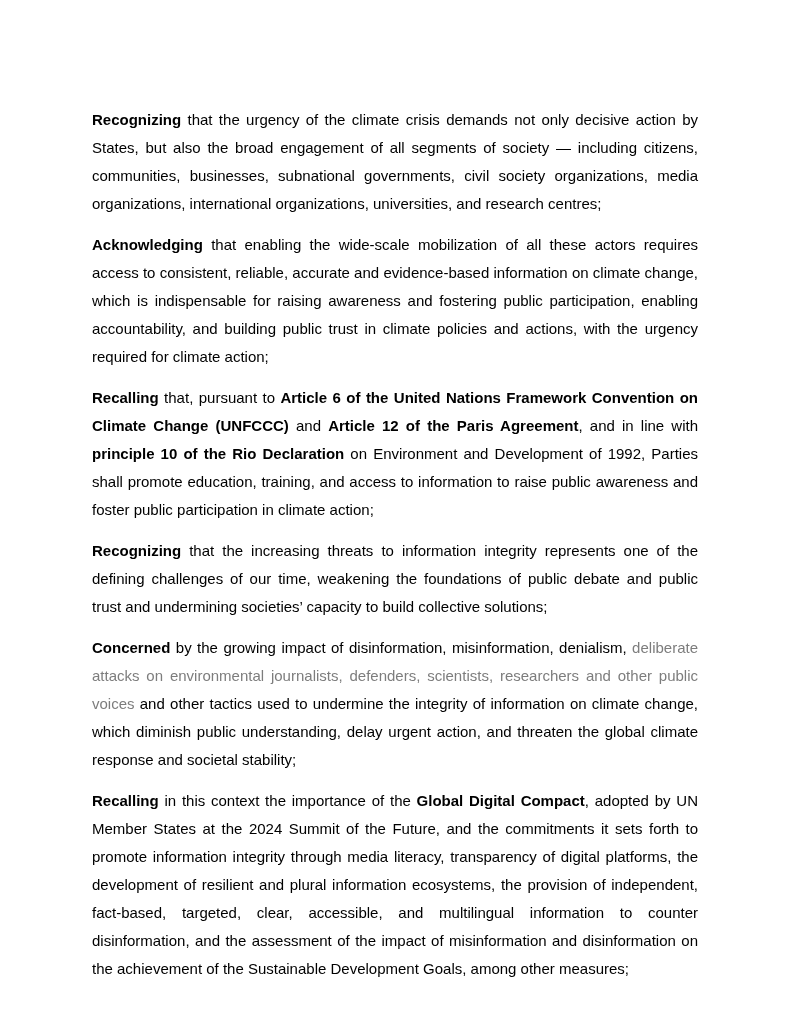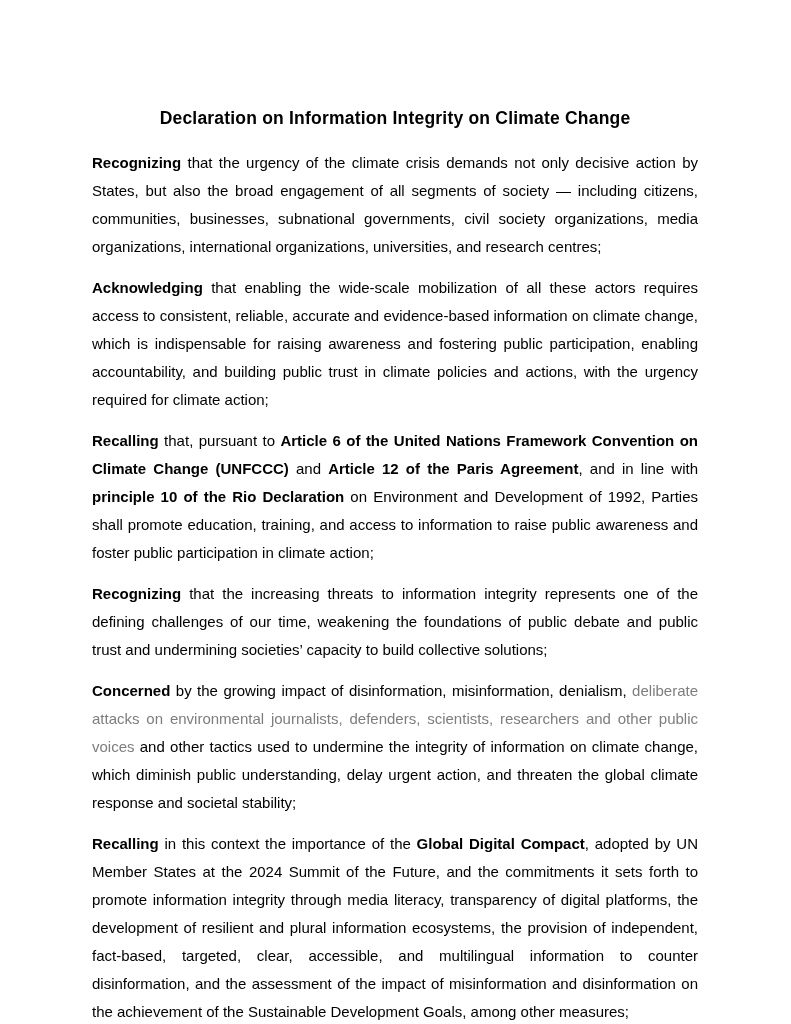--- a/index.html
+++ b/index.html
@@ -48,21 +48,20 @@
     margin: 0 0 13px 0;
   }
   .doc-body .para:last-child { margin-bottom: 0; }
   .b { font-weight: bold; }
   .muted { color: var(--muted); }
 </style>
 </head>
 <body>
 
 <div class="page">
-  <h1 class="title">Declaration on Information Integrity on Climate Change</h1>
   <div class="doc-body" id="doc-body">
       <p class="para"><span class="b">Recognizing</span><span> that the urgency of the climate crisis demands not only decisive action by States, but also the broad engagement of all segments of society — including citizens, communities, businesses, subnational governments, civil society organizations, media organizations, international organizations, universities, and research centres;</span></p>
       <p class="para"><span class="b">Acknowledging</span><span> that enabling the wide-scale mobilization of all these actors requires access to consistent, reliable, accurate and evidence-based information on climate change, which is indispensable for raising awareness and fostering public participation, enabling accountability, and building public trust in climate policies and actions, with the urgency required for climate action;</span></p>
       <p class="para"><span class="b">Recalling</span><span> that, pursuant to </span><span class="b">Article 6 of the United Nations Framework Convention on Climate Change (UNFCCC)</span><span> and </span><span class="b">Article 12 of the Paris Agreement</span><span>, and in line with </span><span class="b">principle 10 of the Rio Declaration</span><span> on Environment and Development of 1992, Parties shall promote education, training, and access to information to raise public awareness and foster public participation in climate action;</span></p>
       <p class="para"><span class="b">Recognizing</span><span> that the increasing threats to information integrity represents one of the defining challenges of our time, weakening the foundations of public debate and public trust and undermining societies’ capacity to build collective solutions;</span></p>
       <p class="para"><span class="b">Concerned</span><span> by the growing impact of disinformation, misinformation, denialism, </span><span class="muted">deliberate attacks on environmental journalists, defenders, scientists, researchers and other public voices</span><span> and other tactics used to undermine the integrity of information on climate change, which diminish public understanding, delay urgent action, and threaten the global climate response and societal stability;</span></p>
       <p class="para"><span class="b">Recalling</span><span> in this context the importance of the </span><span class="b">Global Digital Compact</span><span>, adopted by UN Member States at the 2024 Summit of the Future, and the commitments it sets forth to promote information integrity through media literacy, transparency of digital platforms, the development of resilient and plural information ecosystems, the provision of independent, fact-based, targeted, clear, accessible, and multilingual information to counter disinformation, and the assessment of the impact of misinformation and disinformation on the achievement of the Sustainable Development Goals, among other measures;</span></p>
     </div>
 </div>
 

